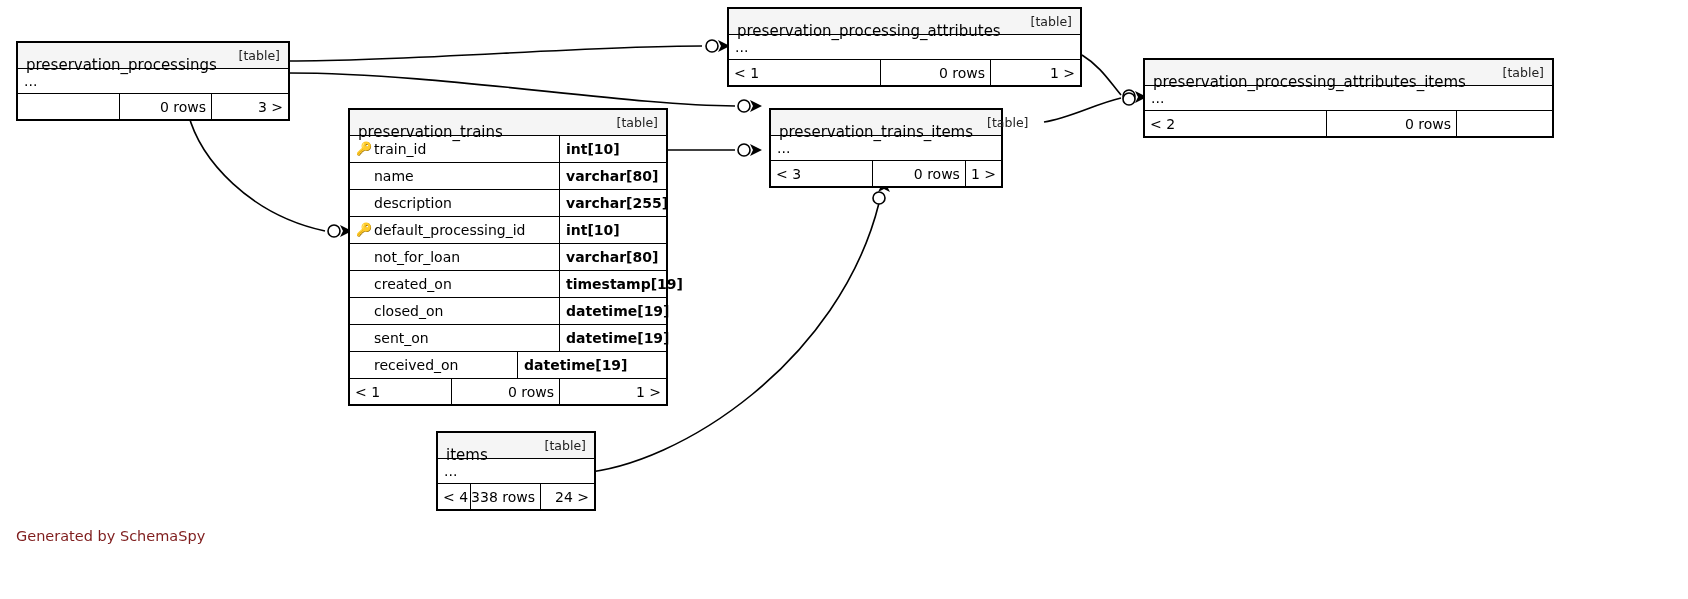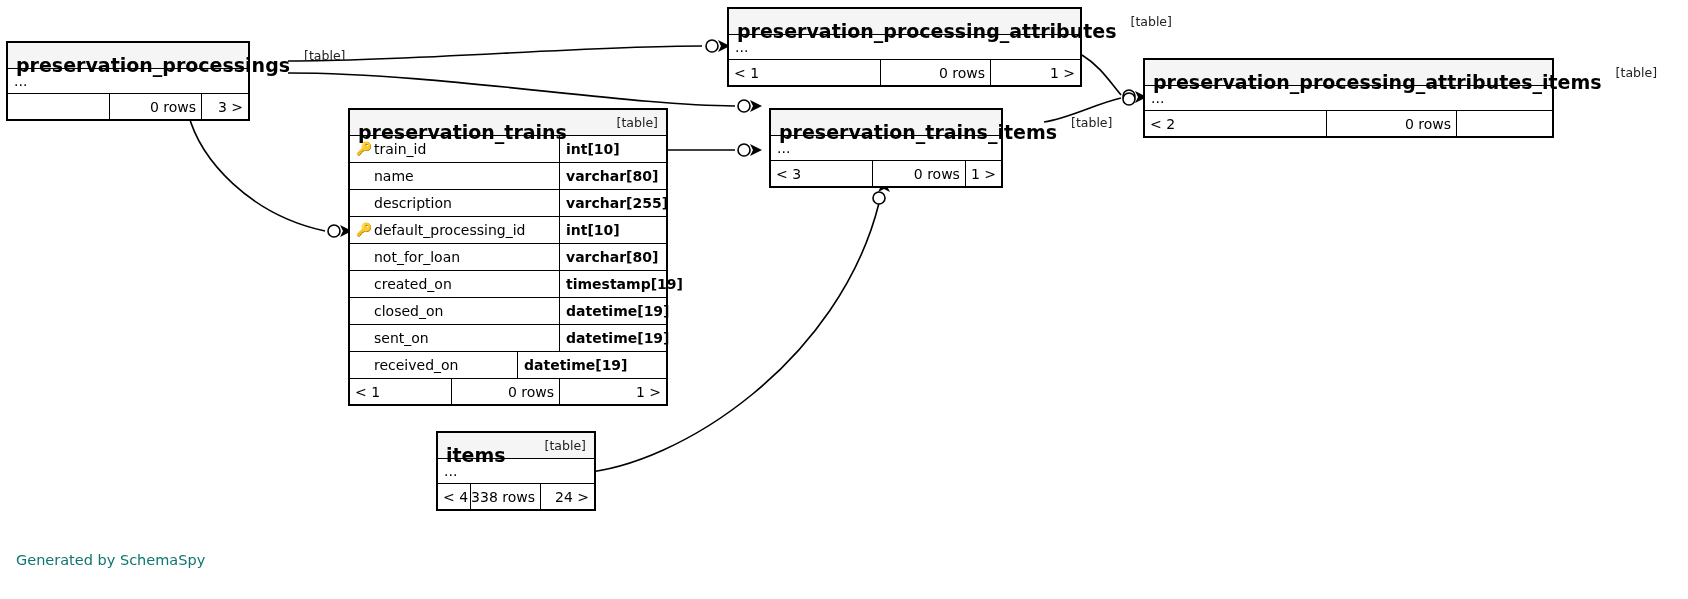--- a/index.html
+++ b/index.html
@@ -39,22 +39,22 @@
     display: flex;
     align-items: center;
     justify-content: space-between;
     background: #f5f5f5;
     border-bottom: 1.5px solid #000000;
     padding: 3px 8px 4px 8px;
     box-sizing: border-box;
     height: 26px;
   }
   .tbl-title .tname {
-    font-weight: bold;
-    font-size: 19px;
+    font-weight: normal;
+    font-size: 15px;
     white-space: nowrap;
     margin-top: 20px;
   }
   .tbl-title .ttag {
     font-size: 12.5px;
     font-weight: normal;
     color: #222222;
     padding-left: 14px;
     white-space: nowrap;
   }
@@ -124,23 +124,22 @@
     box-sizing: border-box;
     padding: 0 5px;
     white-space: nowrap;
   }
   .fcell.left { justify-content: flex-start; }
   .fcell.right { justify-content: flex-end; }
   .fcell.bord { border-right: 1px solid #000000; }
   .caption {
     position: absolute;
     font-size: 14.5px;
-    color: #0f766e;
-    white-space: nowrap;
-    margin-top: 24px;
+    color: #7f1d1d;
+    white-space: nowrap;
   }
 </style>
 </head>
 <body>
 
 <div id="canvas">
 
   <svg class="edges" viewBox="0 0 1688 599">
     <g fill="none" stroke="#000000" stroke-width="1.6">
 
@@ -170,21 +169,21 @@
     <g fill="#000000" stroke="none">
       <path d="M 730,46 L 718,40 L 721,46 L 718,52 Z"></path>
       <path d="M 762,106 L 750,100 L 753,106 L 750,112 Z"></path>
       <path d="M 352,231 L 340,225 L 343,231 L 340,237 Z"></path>
       <path d="M 762,150 L 750,144 L 753,150 L 750,156 Z"></path>
       <path d="M 1147,97 L 1135,91 L 1138,97 L 1135,103 Z"></path>
       <path d="M 884,180 L 878,192 L 884,189 L 890,192 Z"></path>
     </g>
   </svg>
 
-  <div class="table-node" style="left:6px; top:41px; width:244px;">
+  <div class="table-node" style="left:16px; top:41px; width:274px;">
     <div class="tbl-title">
       <span class="tname">preservation_processings</span>
       <span class="ttag">[table]</span>
     </div>
     <div class="ellipsis-row">...</div>
     <div class="footer-row">
       <div class="fcell left bord" style="width:102px;"></div>
       <div class="fcell right bord" style="width:92px;">0 rows</div>
       <div class="fcell right" style="flex:1;">3 &gt;</div>
     </div>

